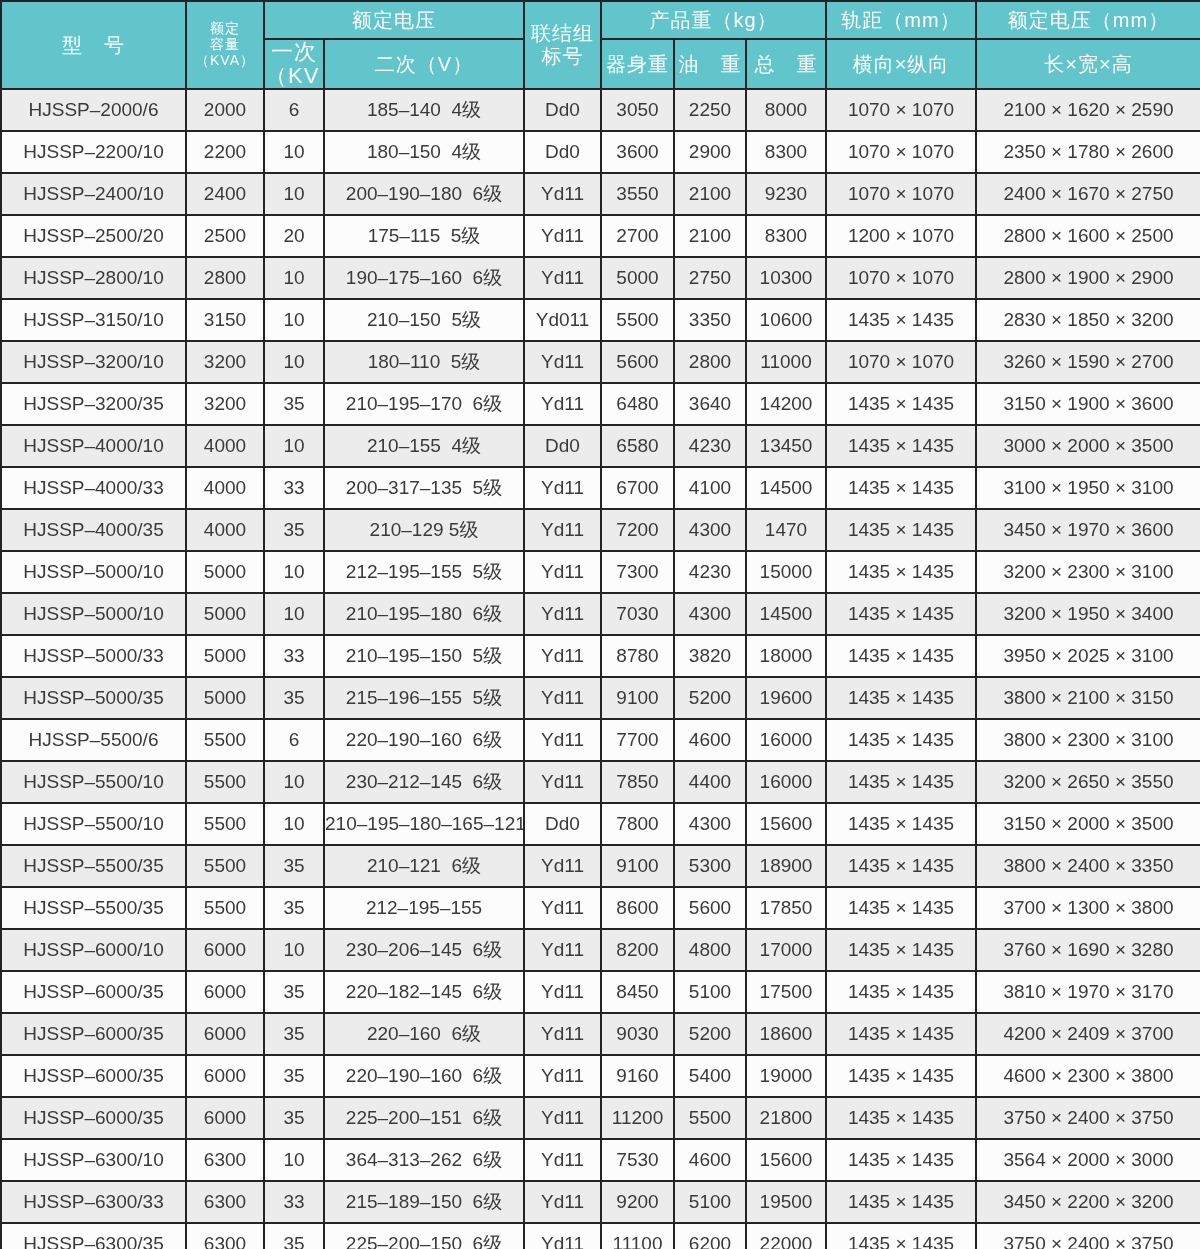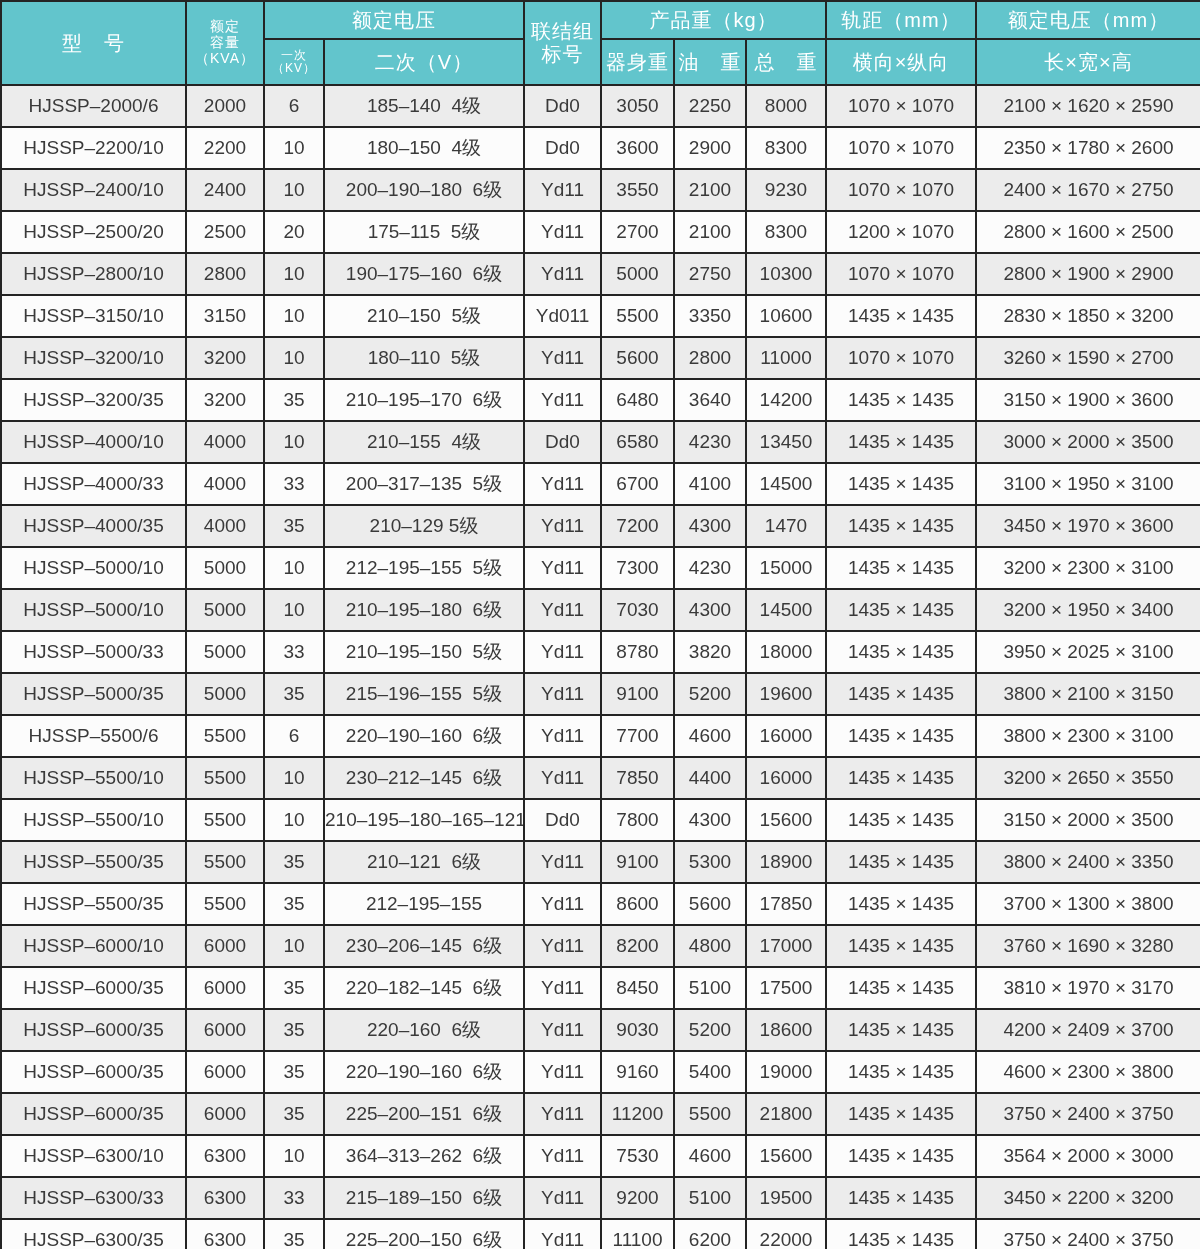--- a/index.html
+++ b/index.html
@@ -31,21 +31,21 @@
     background:var(--header-bg);
     color:var(--header-text);
     font-weight:normal;
     font-size:20px;
     letter-spacing:1px;
   }
   tr.h1{height:38px;}
   tr.h2{height:46px;}
   .stack span{display:block;line-height:1.15;}
   .cap span{font-size:14px;line-height:1.13;}
-  .prim span{font-size:12px;line-height:1.1;}
+  .prim span{font-size:22px;line-height:1.1;}
   tbody td{
     height:40px;
     font-size:19px;
     color:var(--text);
     white-space:pre;
   }
   tr.odd td{background:var(--row-odd);}
   tr.even td{background:var(--row-even);}
 </style>
 </head>

